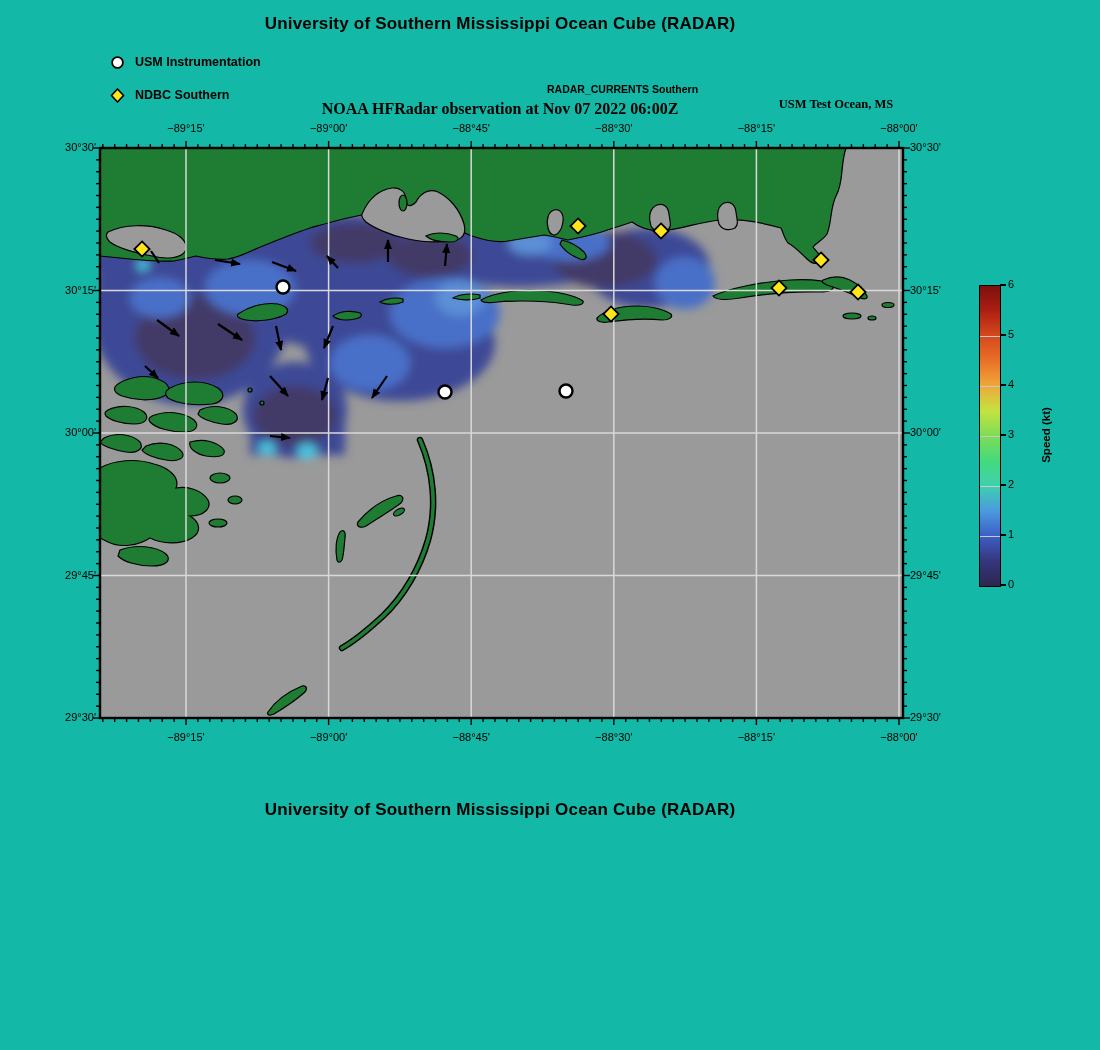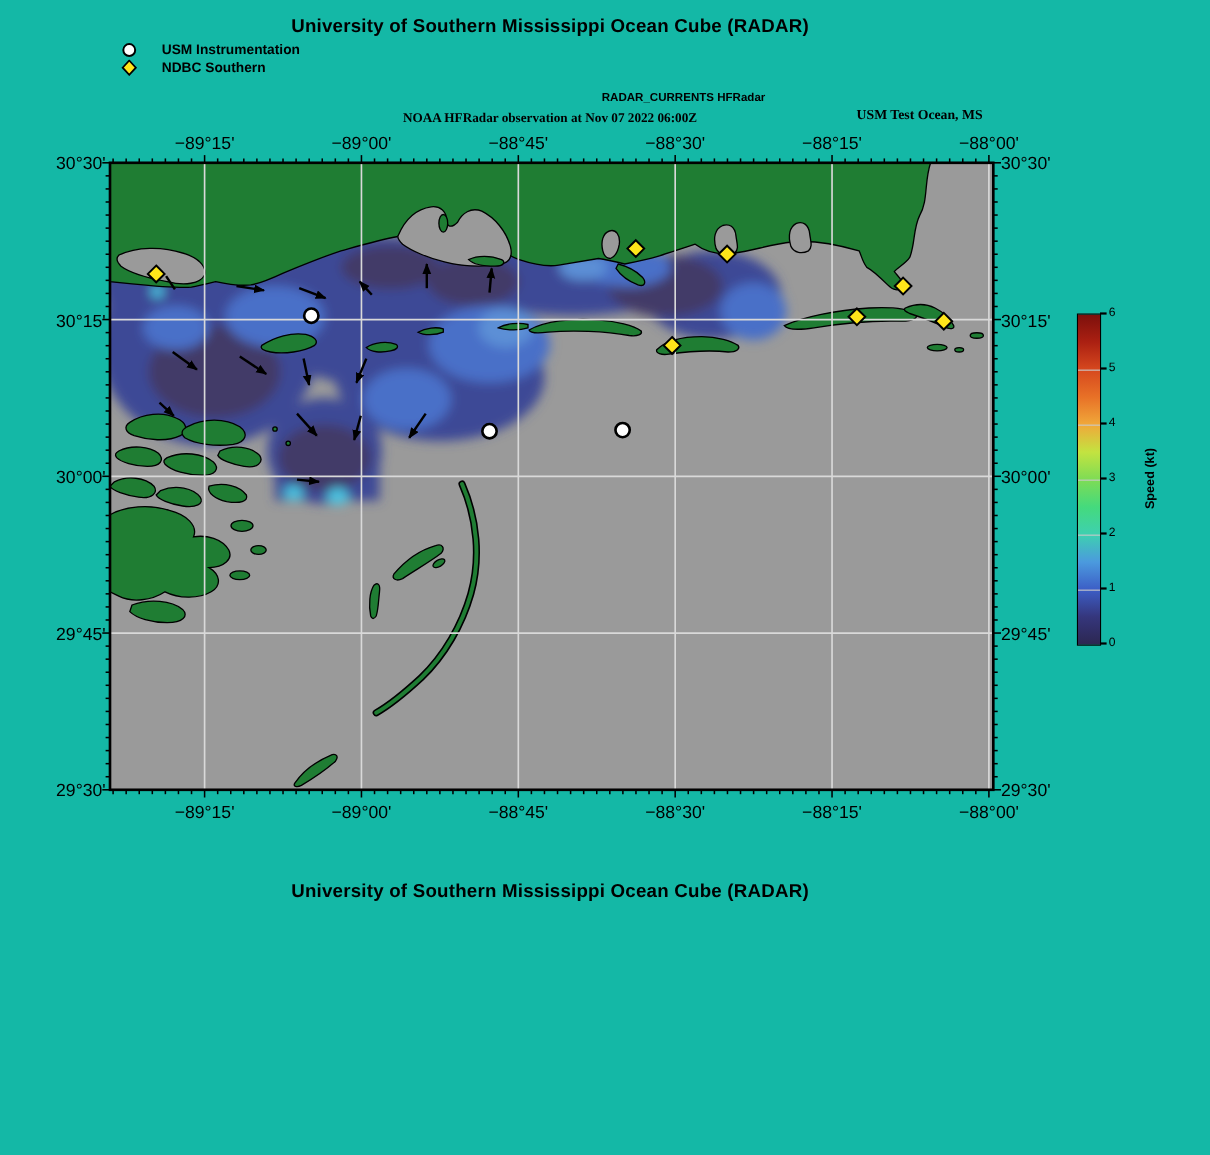--- a/index.html
+++ b/index.html
@@ -1,28 +1,28 @@
 <!DOCTYPE html>
 <html><head>
 <meta charset="utf-8">
 <style>
   html,body{margin:0;padding:0;background:#fff;}
   #canvas{position:relative;width:1100px;height:1050px;background:#14b8a6;overflow:hidden;
           font-family:"Liberation Sans", sans-serif;color:#000;}
   .abs{position:absolute;}
   .ttl{font-weight:bold;font-size:17px;letter-spacing:0.2px;white-space:nowrap;}
   .center{transform:translateX(-50%);}
-  .legend-row{display:flex;align-items:center;gap:22px;height:16px;}
+  .legend-row{display:flex;align-items:center;gap:10px;height:16px;margin-top:17px;}
   .legend-lbl{font-size:12.5px;font-weight:bold;white-space:nowrap;}
   #vector-key{border:2px solid #000;background:#fff;}
   .key-lbl{font-size:11px;font-weight:bold;white-space:nowrap;}
   #key-caption{font-size:10.5px;font-weight:bold;white-space:nowrap;}
-  #subtitle{font-family:"Liberation Serif", serif;font-weight:bold;font-size:12px;white-space:nowrap;}
+  #subtitle{font-family:"Liberation Serif", serif;font-weight:bold;font-size:16px;white-space:nowrap;}
   #region-label{font-family:"Liberation Serif", serif;font-weight:bold;font-size:12.5px;white-space:nowrap;}
-  .axlab{font-size:16px;white-space:nowrap;}
+  .axlab{font-size:11px;white-space:nowrap;}
   .axlab.xlab{transform:translateX(-50%);}
   .axlab.ylab-l{width:54px;text-align:right;}
   .cb-num{font-size:11px;white-space:nowrap;}
   #cbar{border:1.6px solid #000;}
   .cb-line{position:absolute;left:0;width:100%;height:1.3px;background:#c9c9c9;}
   .cb-stub{position:absolute;width:6px;height:1.6px;background:#000;}
   #cbar-label{font-size:11.5px;font-weight:bold;transform:translate(-50%,-50%) rotate(-90deg);white-space:nowrap;}
 </style>
 </head>
 <body>
@@ -38,21 +38,21 @@
     <span class="legend-lbl">USM Instrumentation</span>
   </div>
   <div class="legend-row">
     <svg width="15" height="15">
           <path d="M7.5,1 L13.5,7.5 L7.5,14 L1.5,7.5 Z" fill="#ffe61a" stroke="#000" stroke-width="1.6"></path>
         </svg>
     <span class="legend-lbl">NDBC Southern</span>
   </div>
 </div>
 
-<div id="key-caption" class="abs" style="left:547px;top:83px;">RADAR_CURRENTS HFRadar</div>
+<div id="key-caption" class="abs" style="left:547px;top:83px;">RADAR_CURRENTS Southern</div>
 
 <div id="subtitle" class="abs center" style="left:500px;top:100px;">NOAA HFRadar observation at Nov 07 2022 06:00Z</div>
 <div id="region-label" class="abs center" style="left:836px;top:97px;">USM Test Ocean, MS</div>
 
 <svg id="map" class="abs" style="left:100px;top:148px;overflow:visible;" width="803" height="570" viewBox="0 0 803 570">
   <defs>
     <filter id="soft" x="-20%" y="-20%" width="140%" height="140%">
           <feGaussianBlur stdDeviation="5"></feGaussianBlur>
         </filter>
     <clipPath id="mapclip">

